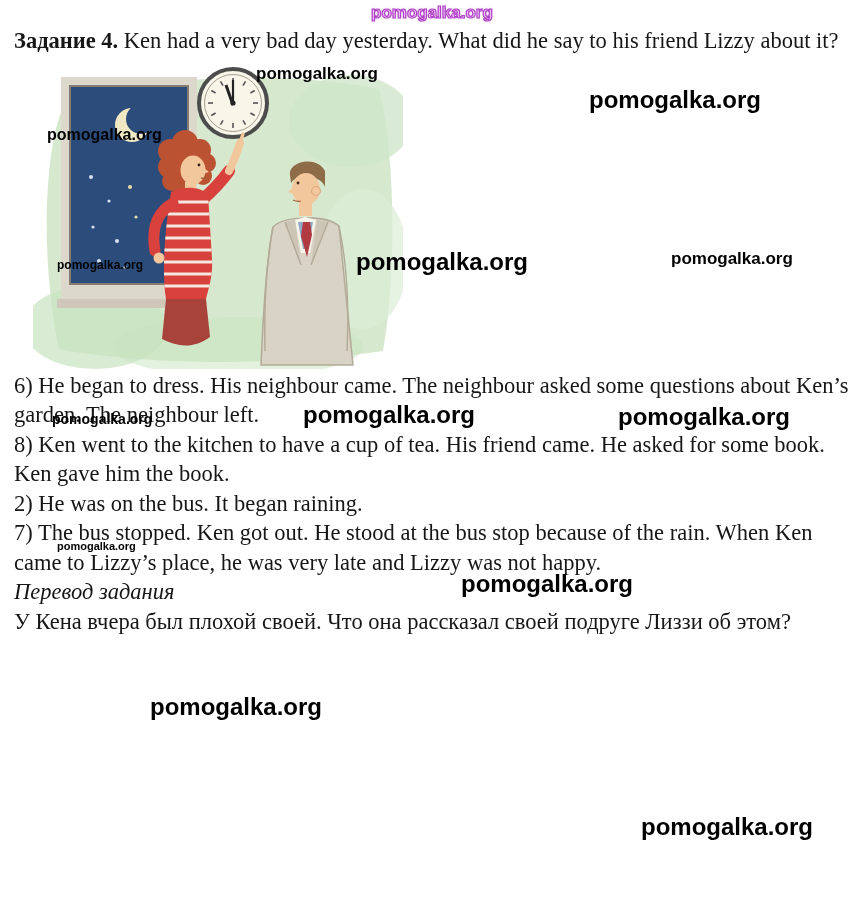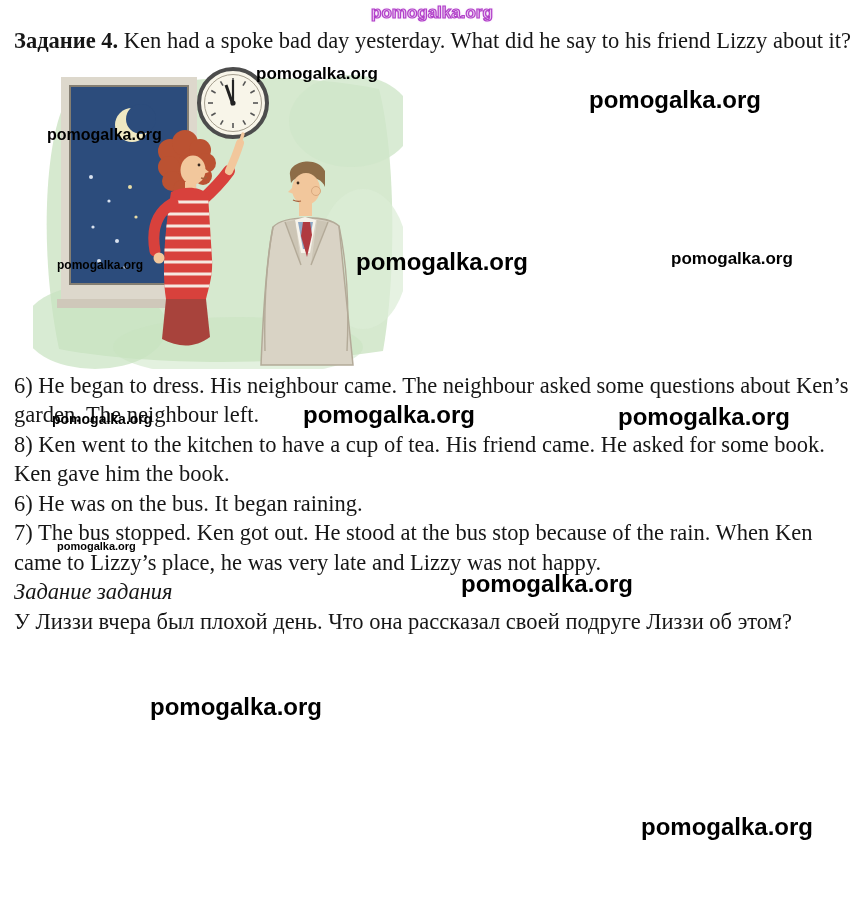--- a/index.html
+++ b/index.html
@@ -42,21 +42,21 @@
   <span class="wm s14" style="left:52px;top:411px">pomogalka.org</span>
   <span class="wm s24" style="left:303px;top:401px">pomogalka.org</span>
   <span class="wm s24" style="left:618px;top:403px">pomogalka.org</span>
   <span class="wm s11" style="left:57px;top:540px">pomogalka.org</span>
   <span class="wm s24" style="left:461px;top:570px">pomogalka.org</span>
   <span class="wm s24" style="left:150px;top:693px">pomogalka.org</span>
   <span class="wm s24" style="left:641px;top:813px">pomogalka.org</span>
 
   <div class="content">
 
-    <p class="para"><b class="bold">Задание 4.</b> <span>Ken had a spoke bad day yesterday. What did he say to his friend Lizzy about it?</span></p>
+    <p class="para"><b class="bold">Задание 4.</b> <span>Ken had a very bad day yesterday. What did he say to his friend Lizzy about it?</span></p>
 
 
     <div class="illustration">
       <svg viewBox="0 0 370 310" width="370" height="310" xmlns="http://www.w3.org/2000/svg">
 
         <g>
           <path d="M30,48 C10,95 8,205 26,290 C120,308 258,306 350,292 C364,212 362,92 346,30 C248,10 112,16 30,48 Z" fill="#d6e9cf"></path>
           <ellipse cx="62" cy="268" rx="72" ry="42" fill="#c8e3c0" opacity="0.7"></ellipse>
           <ellipse cx="318" cy="62" rx="62" ry="46" fill="#d0e6c9" opacity="0.8"></ellipse>
           <ellipse cx="205" cy="288" rx="125" ry="30" fill="#c8e3c0" opacity="0.5"></ellipse>
@@ -164,20 +164,20 @@
           <path d="M252,163 L268,206" stroke="#b3aa98" stroke-width="1.4" fill="none"></path>
           <path d="M295,163 L278,206" stroke="#b3aa98" stroke-width="1.4" fill="none"></path>
           <path d="M306,167 C314,205 316,252 314,292" stroke="#b3aa98" stroke-width="1.4" fill="none"></path>
           <path d="M240,168 C233,205 231,252 232,292" stroke="#b3aa98" stroke-width="1.4" fill="none"></path>
         </g>
       </svg>
     </div>
 
     <p class="para">6) He began to dress. His neighbour came. The neighbour asked some questions about Ken’s garden. The neighbour left.</p>
     <p class="para">8) Ken went to the kitchen to have a cup of tea. His friend came. He asked for some book. Ken gave him the book.</p>
-    <p class="para">6) He was on the bus. It began raining.</p>
+    <p class="para">2) He was on the bus. It began raining.</p>
     <p class="para">7) The bus stopped. Ken got out. He stood at the bus stop because of the rain. When Ken came to Lizzy’s place, he was very late and Lizzy was not happy.</p>
 
-    <p class="para italic">Задание задания</p>
-    <p class="para">У Лиззи вчера был плохой день. Что она рассказал своей подруге Лиззи об этом?</p>
+    <p class="para italic">Перевод задания</p>
+    <p class="para">У Кена вчера был плохой своей. Что она рассказал своей подруге Лиззи об этом?</p>
 
   </div>
 </div>
 
 </body></html>

